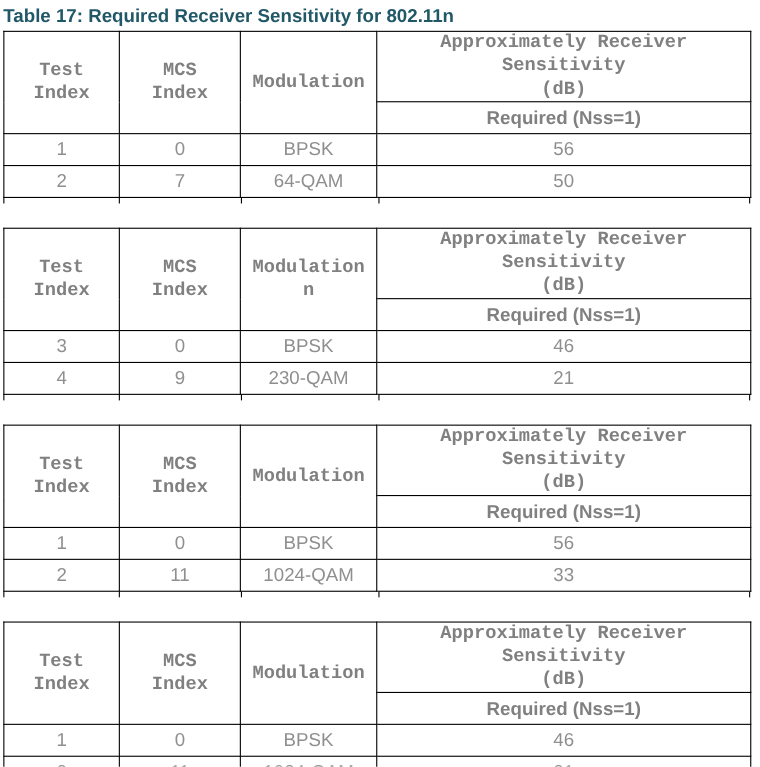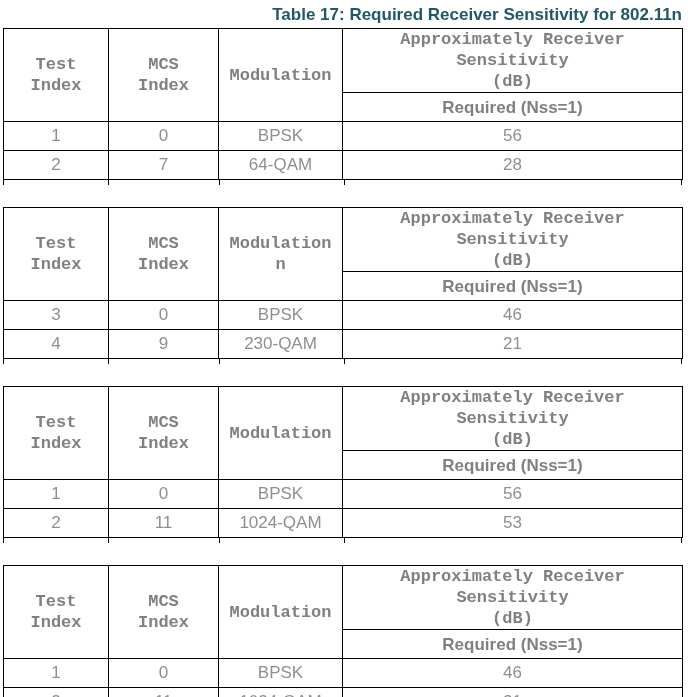--- a/index.html
+++ b/index.html
@@ -7,21 +7,21 @@
     background: #ffffff;
     width: 691px; height: 697px;
     overflow: hidden;
     font-family: "Liberation Sans", sans-serif;
   }
   .page { width: 691px; }
   .block { padding-top: 22px; margin-left: 3px; width: 679px; }
   .block.first { padding-top: 5px; }
   .tbl-title {
     width: 679px;
-    text-align: right;
+    text-align: left;
     font-size: 17px;
     font-weight: bold;
     color: #215868;
     line-height: 19px;
     margin: 0 0 4px 0;
     white-space: nowrap;
   }
   table.sens-table {
     border-collapse: collapse;
     table-layout: fixed;
@@ -95,21 +95,21 @@
         <tr class="data-row">
           <td class="val">1</td>
           <td class="val">0</td>
           <td class="val">BPSK</td>
           <td class="val">56</td>
         </tr>
         <tr class="data-row">
           <td class="val">2</td>
           <td class="val">7</td>
           <td class="val">64-QAM</td>
-          <td class="val">28</td>
+          <td class="val">50</td>
         </tr>
       </tbody>
     </table>
     <div class="stub-row">
       <span class="stub p1"></span>
         <span class="stub p2"></span>
         <span class="stub p3"></span>
         <span class="stub p4"></span>
         <span class="stub p5"></span>
     </div>
@@ -184,21 +184,21 @@
         <tr class="data-row">
           <td class="val">1</td>
           <td class="val">0</td>
           <td class="val">BPSK</td>
           <td class="val">56</td>
         </tr>
         <tr class="data-row">
           <td class="val">2</td>
           <td class="val">11</td>
           <td class="val">1024-QAM</td>
-          <td class="val">53</td>
+          <td class="val">33</td>
         </tr>
       </tbody>
     </table>
     <div class="stub-row">
       <span class="stub p1"></span>
         <span class="stub p2"></span>
         <span class="stub p3"></span>
         <span class="stub p4"></span>
         <span class="stub p5"></span>
     </div>

